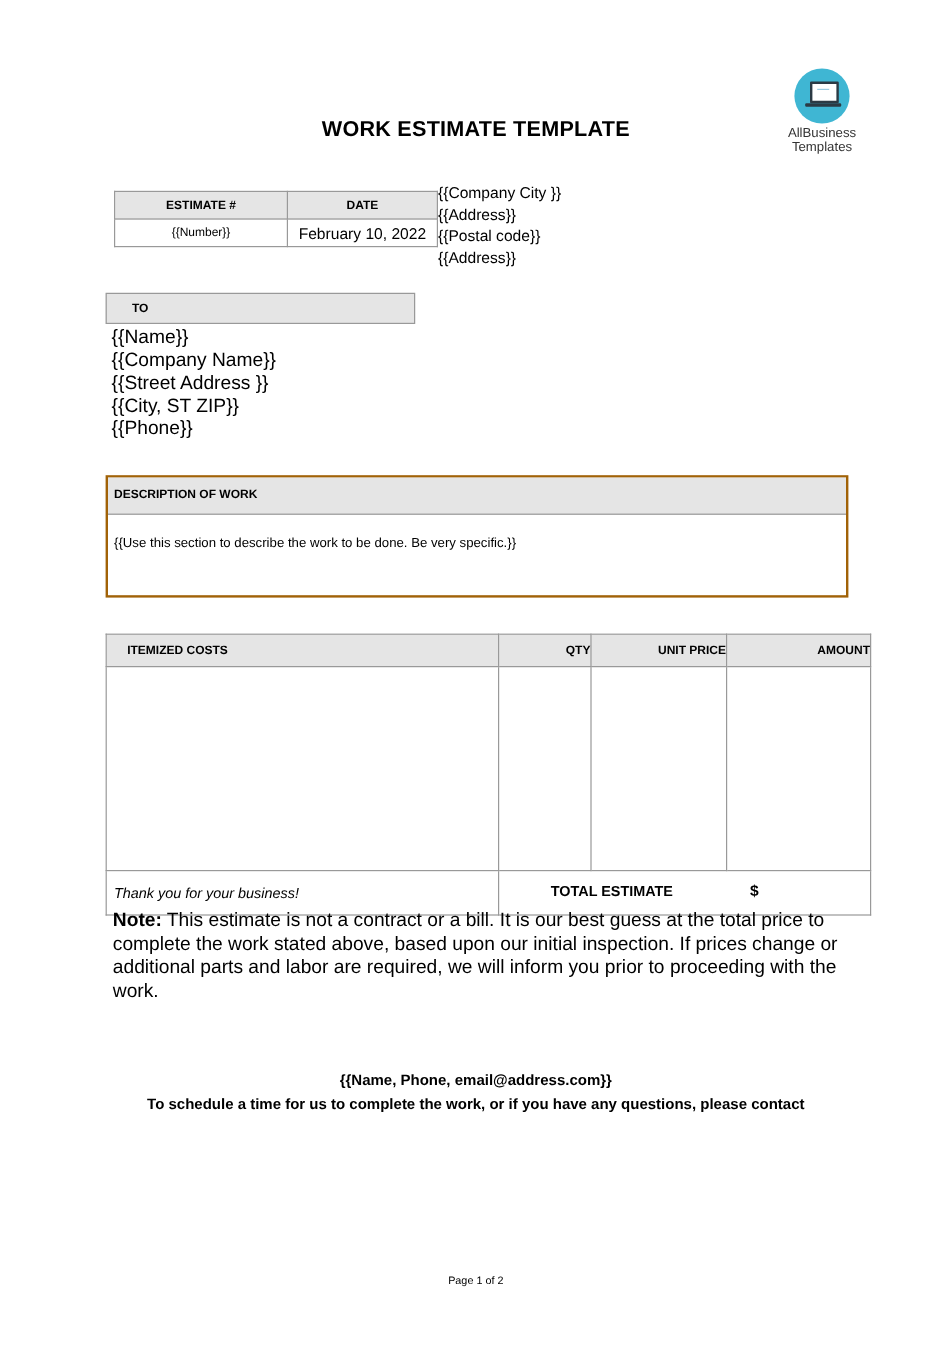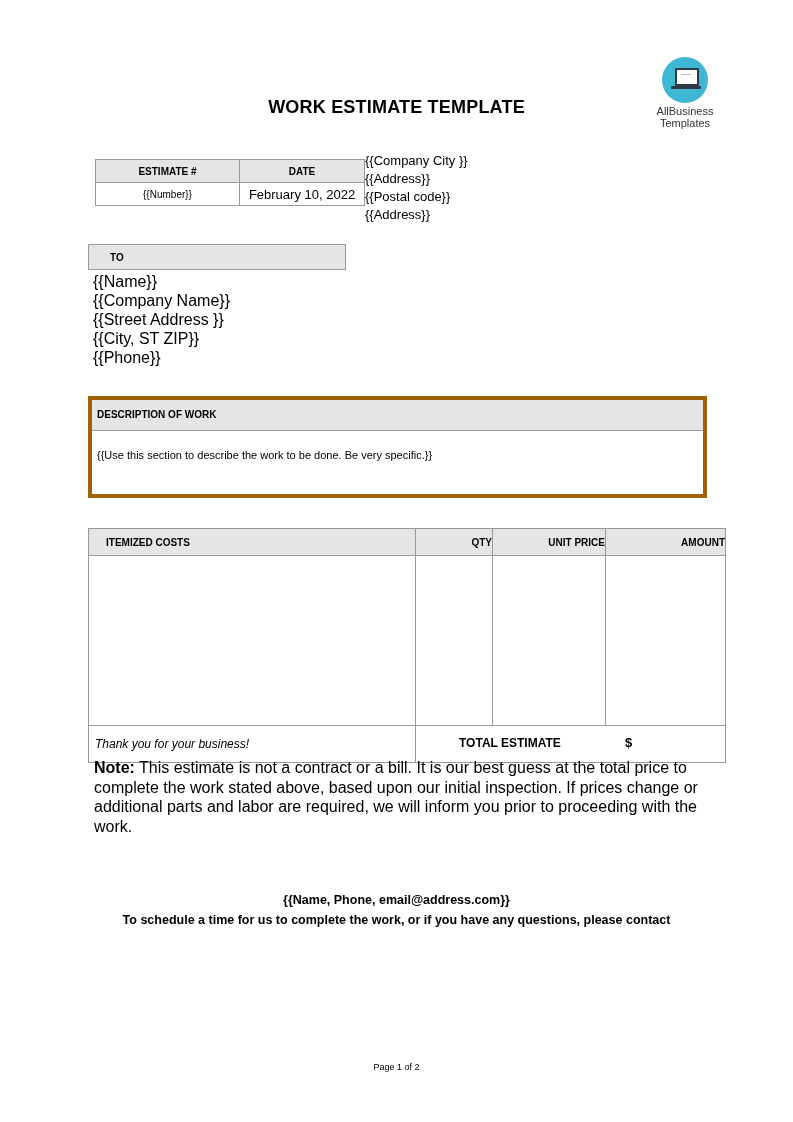--- a/index.html
+++ b/index.html
@@ -25,21 +25,21 @@
   .c1 { width: 143px; }
   .c2 { width: 124px; }
 
   .company { left: 365px; top: 152px; font-size: 13px; line-height: 18px; }
 
   
   .to-head { left: 88px; top: 244px; width: 256px; height: 26px; border: 1px solid #999; font-size: 10px; font-weight: bold; line-height: 26px; padding-left: 21px; box-sizing: border-box; width: 258px; }
   .to-lines { left: 82px; top: 272px; font-size: 16px; line-height: 19px; margin-left: 11px; }
 
   
-  .desc-box { left: 88px; top: 396px; width: 619px; height: 102px; border: 4px solid #a16207; box-sizing: border-box; }
+  .desc-box { left: 88px; top: 396px; width: 619px; height: 102px; border: 2px solid #a16207; box-sizing: border-box; }
   .desc-head { height: 30px; border-bottom: 1px solid #999; font-size: 10px; font-weight: bold; line-height: 30px; padding-left: 5px; }
   .desc-body { font-size: 11px; padding: 18px 0 0 5px; }
 
   
   .items { left: 88px; top: 528px; }
   .items td { border: 1px solid #999; padding: 0; margin-top: 29px; }
   .items .hdr td { height: 26px; font-size: 10px; font-weight: bold; text-align: right; }
   .items .hdr td.first { text-align: left; padding-left: 17px; }
   .items .body td { height: 169px; }
   .items .foot td { height: 36px; }

